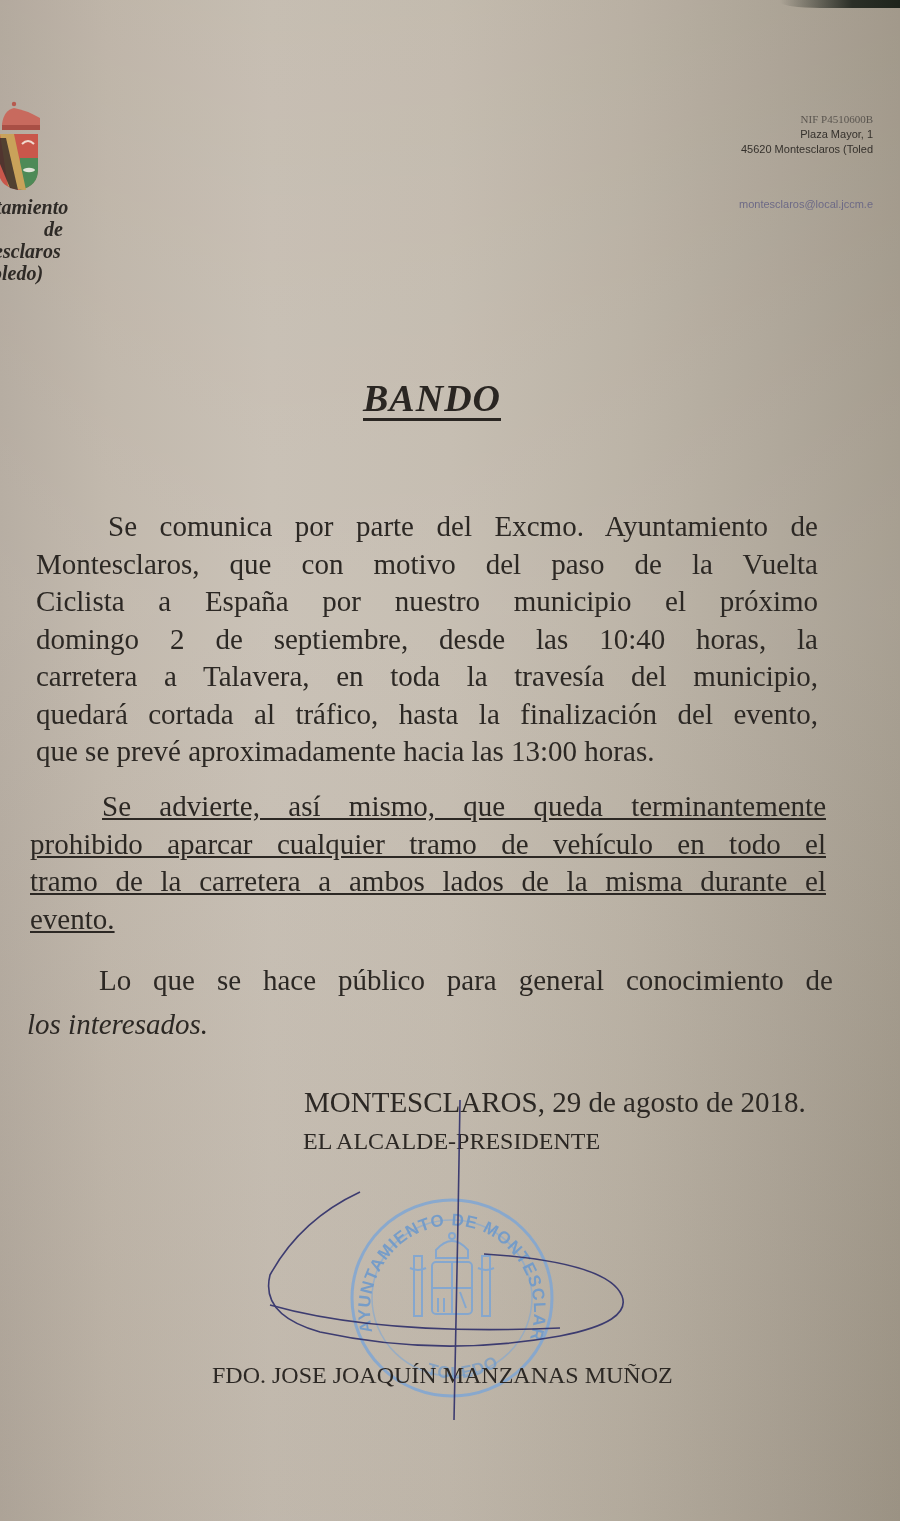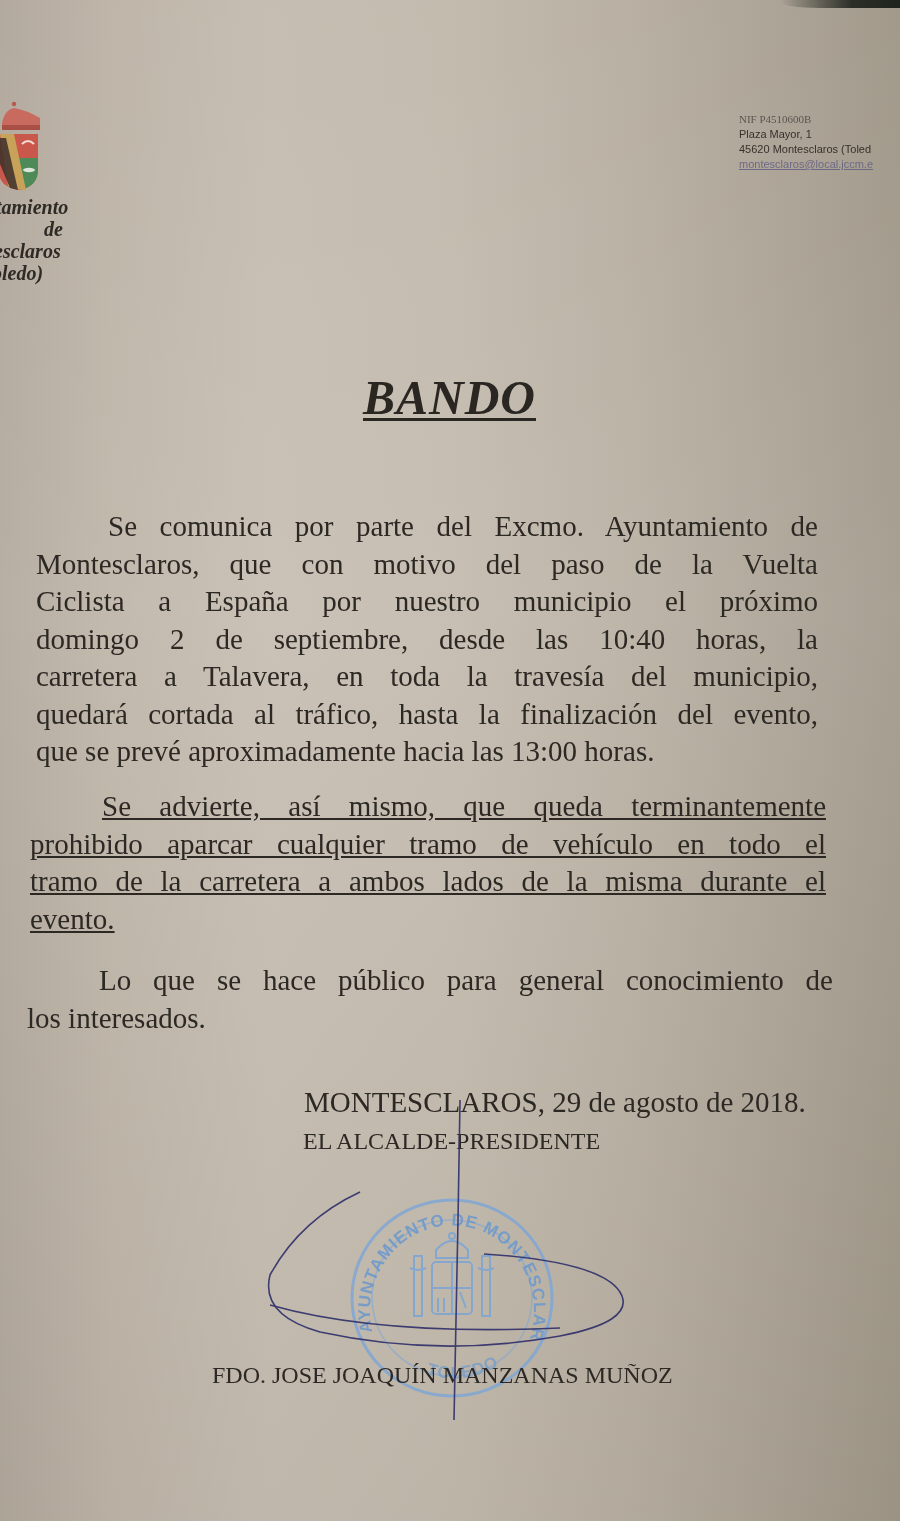--- a/index.html
+++ b/index.html
@@ -58,40 +58,41 @@
     
     .contact {
       position: absolute;
       left: 739px;
       top: 112px;
       font-family: "Liberation Sans", sans-serif;
       font-size: 11px;
       line-height: 15px;
       color: #35312c;
       white-space: nowrap;
+      text-align: right;
     }
     .contact .nif {
       font-family: "Liberation Serif", serif;
       font-size: 11px;
       color: #5a554f;
     }
     .contact .email {
       color: #6d6a86;
-      text-decoration: underline;
+      margin-top: 40px;
     }
 
     
     .title {
       position: absolute;
       left: 363px;
       top: 378px;
       font-family: "Liberation Serif", serif;
       font-style: italic;
       font-weight: bold;
-      font-size: 48px;
+      font-size: 38px;
       letter-spacing: 1px;
       color: #2a2622;
       border-bottom: 3px solid #2a2622;
       padding-bottom: 0px;
       line-height: 40px;
     }
 
     
     .body-text {
       position: absolute;
@@ -221,21 +222,21 @@
 
   <div class="body-text p2">
     <span class="line indent">Se advierte, así mismo, que queda terminantemente</span>
     <span class="line">prohibido aparcar cualquier tramo de vehículo en todo el</span>
     <span class="line">tramo de la carretera a ambos lados de la misma durante el</span>
     <span class="line last">evento.</span>
   </div>
 
   <div class="body-text p3">
     <span class="line indent">Lo que se hace público para general conocimiento de</span>
-    <span class="line last" style="">los interesados.</span>
+    <span class="line last" style="margin-top:6px;font-style:italic;">los interesados.</span>
   </div>
 
   <div class="date-line">MONTESCLAROS, 29 de agosto de 2018.</div>
 
   <svg class="stamp" viewBox="0 0 216 210">
     <defs>
       <path id="ringPath" d="M 30 150 A 82 86 0 1 1 186 150"></path>
       <path id="bottomPath" d="M 62 176 Q 108 205 158 176"></path>
     </defs>
     <ellipse cx="108" cy="110" rx="100" ry="98" fill="none" stroke="#7fa6d3" stroke-width="3" opacity="0.85"></ellipse>

